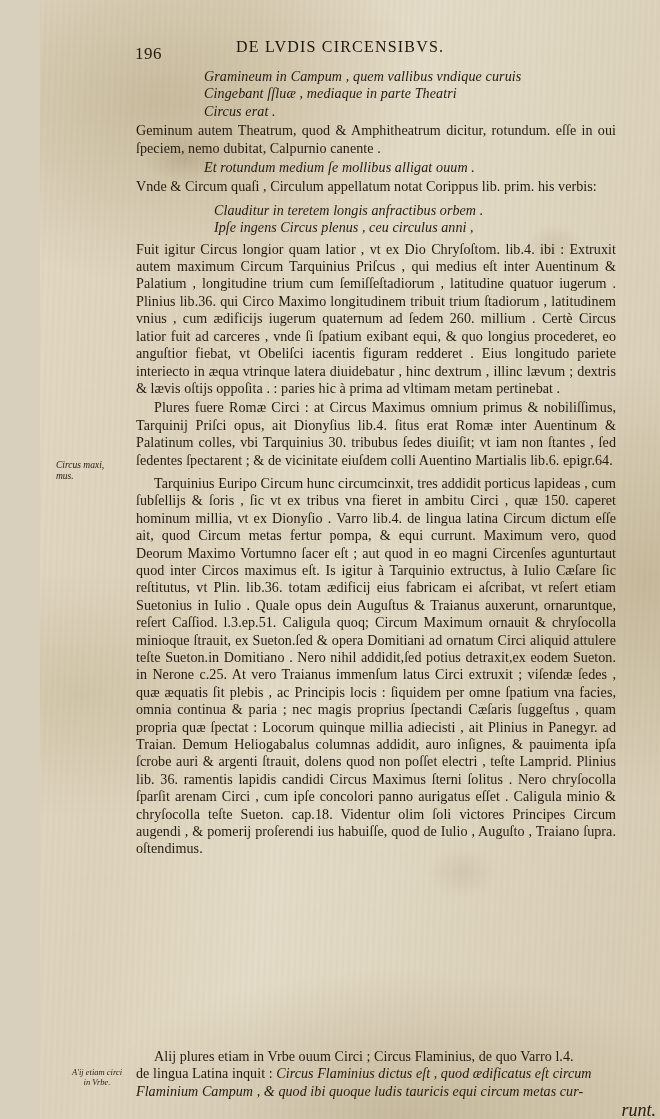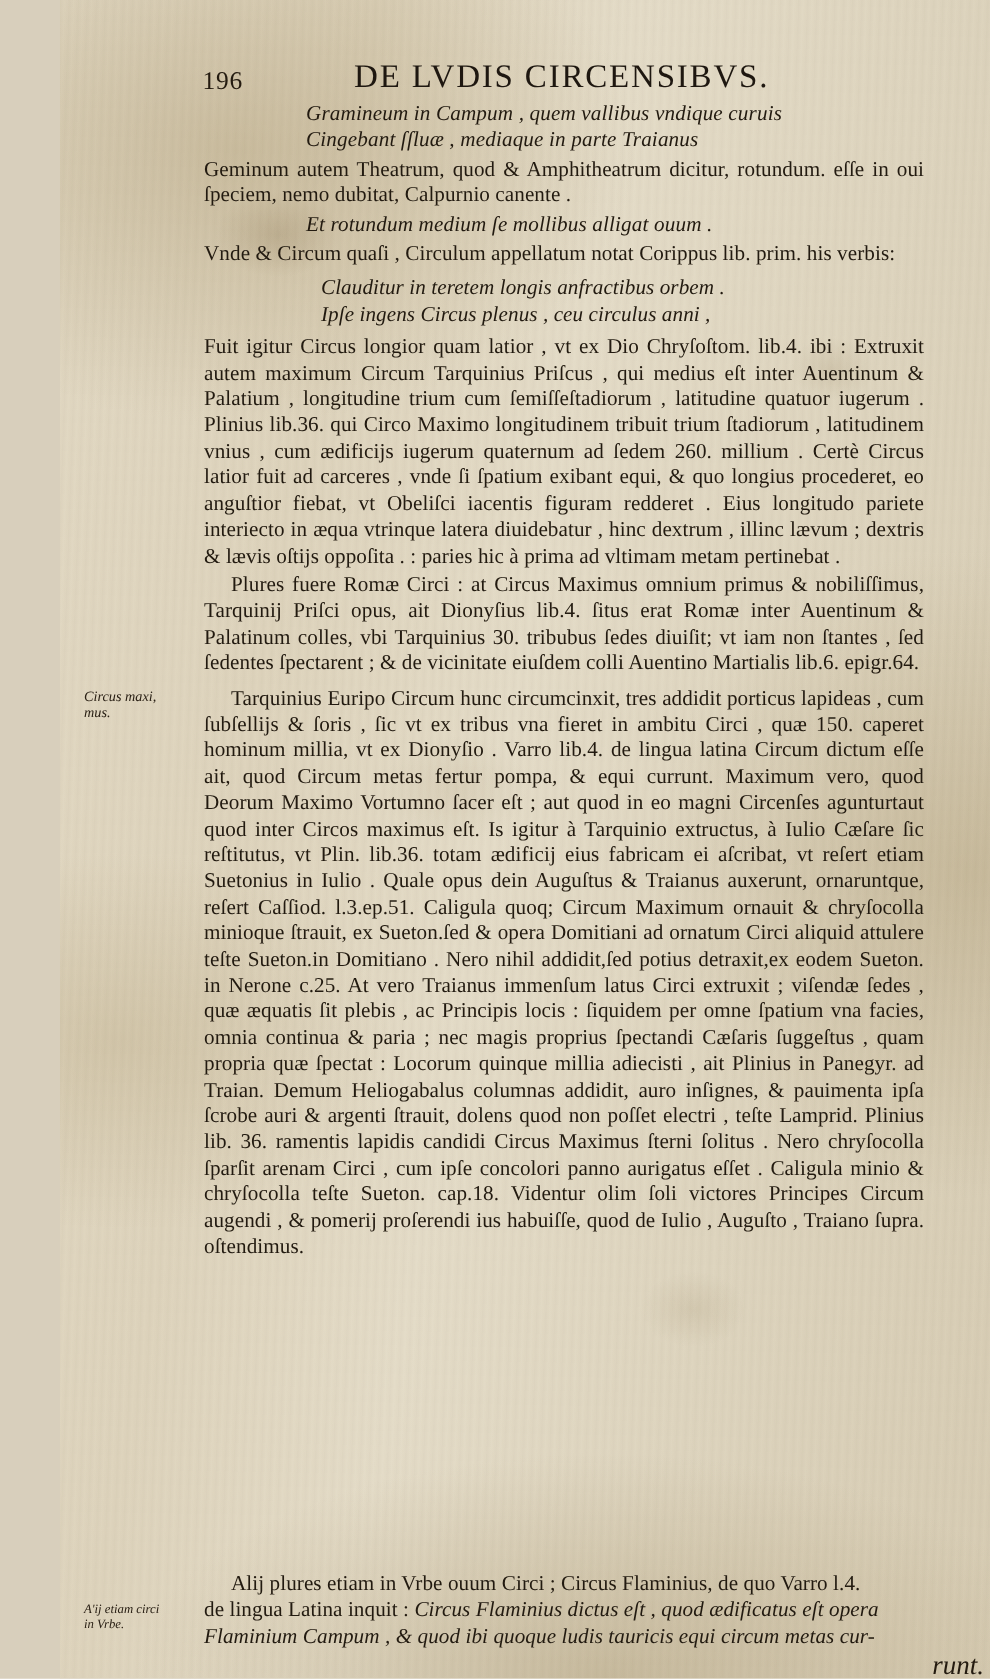--- a/index.html
+++ b/index.html
@@ -49,21 +49,21 @@
     left: 95px;
     top: 44px;
     font-size: 17px;
     letter-spacing: 0.5px;
     color: #241b10;
   }
   .head-title {
     position: absolute;
     left: 196px;
     top: 38px;
-    font-size: 22px;
+    font-size: 16px;
     letter-spacing: 1.2px;
     color: #1e1710;
     font-variant: small-caps;
     white-space: nowrap;
   }
 
   
   .marg-letter {
     position: absolute;
     right: 17px;
@@ -143,27 +143,28 @@
   <div class="folio ink">196</div>
   <div class="head-title ink">DE LVDIS CIRCENSIBVS.</div>
 
   <div class="marg-letter ink" style="top:82px">A</div>
   <div class="marg-letter ink" style="top:366px">B</div>
   <div class="marg-letter ink" style="top:641px">C</div>
   <div class="marg-letter ink" style="top:913px">D</div>
 
   <div class="marg-note ink" style="top:460px; white-space:pre-line;">Circus maxi,
 mus.</div>
-  <div class="marg-note ink" style="top:1068px; white-space:pre-line; font-size:8.5px; line-height:9.5px;">A'ij etiam circi
+  <div class="marg-note ink" style="top:1068px; white-space:pre-line; font-size:8.5px; line-height:9.5px;text-align:center;">A'ij etiam circi
 in Vrbe.</div>
 
   <div class="body">
 
     <p class="verse">Gramineum in Campum , quem vallibus vndique curuis</p>
-    <p class="verse">Cingebant  ſſluæ , mediaque in parte Traianus</p>
+    <p class="verse">Cingebant  ſſluæ , mediaque in parte Theatri</p>
+    <p class="verse">Circus erat .</p>
     <div class="gap2"></div>
     <p class="blk">Geminum autem Theatrum, quod &amp; Amphitheatrum dicitur, rotundum. eſſe in oui ſpeciem, nemo dubitat, Calpurnio canente .</p>
     <div class="gap2"></div>
     <p class="verse">Et rotundum medium  ſe mollibus alligat ouum .</p>
     <div class="gap2"></div>
     <p class="blk">Vnde &amp; Circum quaſi , Circulum appellatum notat Corippus lib. prim. his verbis:</p>
     <div class="gap6"></div>
     <p class="verse-narrow">Clauditur in teretem longis anfractibus orbem .</p>
     <p class="verse-narrow">Ipſe ingens Circus plenus , ceu circulus anni ,</p>
     <div class="gap4"></div>
@@ -171,19 +172,19 @@
     <div class="gap2"></div>
     <p class="ind">Plures fuere Romæ Circi : at Circus Maximus omnium primus &amp; nobiliſſimus, Tarquinij Priſci opus, ait Dionyſius lib.4. ſitus erat Romæ inter Auentinum &amp; Palatinum colles, vbi Tarquinius 30. tribubus ſedes diuiſit; vt iam non ſtantes , ſed ſedentes ſpectarent ; &amp; de vicinitate eiuſdem colli Auentino  Martialis lib.6. epigr.64.</p>
     <div class="gap2"></div>
     <div class="gap4"></div>
     <p class="ind">Tarquinius Euripo Circum hunc circumcinxit, tres addidit porticus lapideas , cum ſubſellijs &amp; ſoris , ſic vt ex tribus vna fieret in ambitu Circi , quæ 150. caperet hominum millia, vt ex Dionyſio . Varro lib.4. de lingua latina Circum dictum eſſe ait, quod Circum metas fertur pompa, &amp; equi currunt. Maximum vero, quod Deorum Maximo Vortumno ſacer eſt ; aut quod in eo magni Circenſes agunturtaut quod inter Circos maximus eſt. Is igitur à Tarquinio extructus, à Iulio Cæſare ſic reſtitutus, vt Plin. lib.36. totam ædificij eius fabricam ei aſcribat, vt reſert etiam Suetonius in Iulio . Quale opus dein Auguſtus &amp; Traianus auxerunt, ornaruntque, reſert Caſſiod. l.3.ep.51. Caligula quoq; Circum Maximum ornauit &amp; chryſocolla minioque ſtrauit, ex Sueton.ſed &amp; opera Domitiani ad ornatum Circi aliquid attulere teſte Sueton.in Domitiano . Nero nihil addidit,ſed potius detraxit,ex eodem Sueton. in Nerone c.25. At vero Traianus immenſum latus Circi extruxit ; viſendæ ſedes , quæ æquatis ſit plebis , ac Principis locis : ſiquidem per omne ſpatium vna facies, omnia continua &amp; paria ; nec magis proprius ſpectandi Cæſaris ſuggeſtus , quam propria quæ ſpectat : Locorum quinque millia adiecisti , ait Plinius in Panegyr. ad Traian. Demum Heliogabalus columnas addidit, auro inſignes, &amp; pauimenta ipſa ſcrobe auri &amp; argenti ſtrauit, dolens quod non poſſet electri , teſte Lamprid. Plinius lib. 36. ramentis lapidis candidi Circus Maximus ſterni ſolitus . Nero chryſocolla ſparſit arenam Circi , cum ipſe concolori panno aurigatus eſſet . Caligula minio &amp; chryſocolla teſte Sueton. cap.18. Videntur olim ſoli victores Principes Circum augendi , &amp; pomerij proſerendi ius habuiſſe, quod de Iulio , Auguſto , Traiano ſupra. oſtendimus.</p>
 
   </div>
 
   <div class="tail">
     <p class="ind">Alij plures etiam in Vrbe ouum Circi ; Circus Flaminius, de quo Varro l.4.</p>
-    <p><span>de lingua Latina inquit : </span><span class="it">Circus Flaminius dictus eſt , quod ædificatus eſt opera</span></p>
+    <p><span>de lingua Latina inquit : </span><span class="it">Circus Flaminius dictus eſt , quod ædificatus eſt circum</span></p>
     <p class="it">Flaminium Campum , &amp; quod ibi quoque  ludis tauricis equi circum  metas cur-</p>
   </div>
 
   <div class="catch">runt.</div>
 
 </div>
 
 </body></html>

